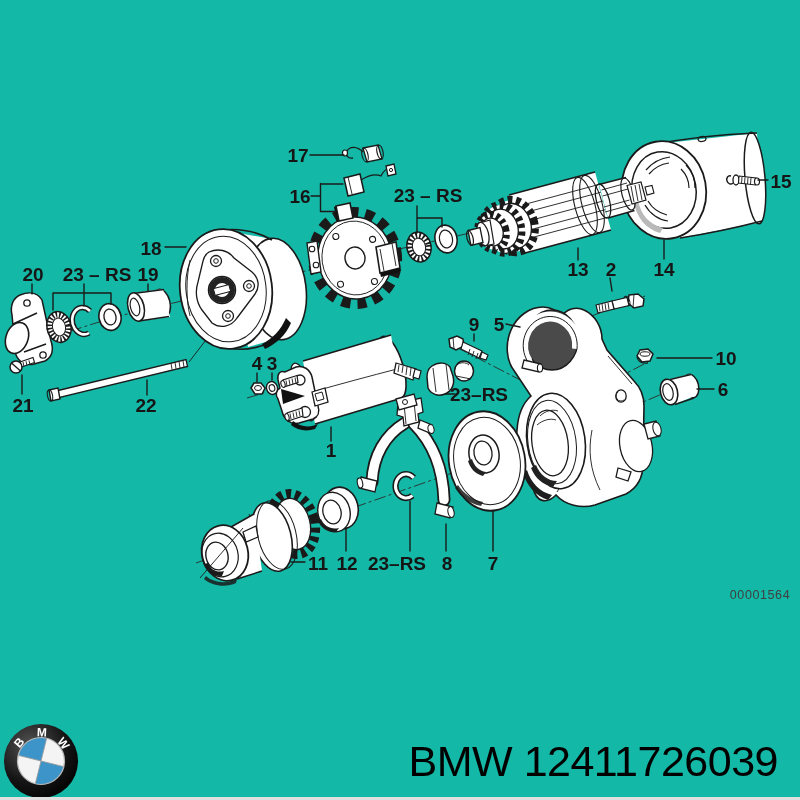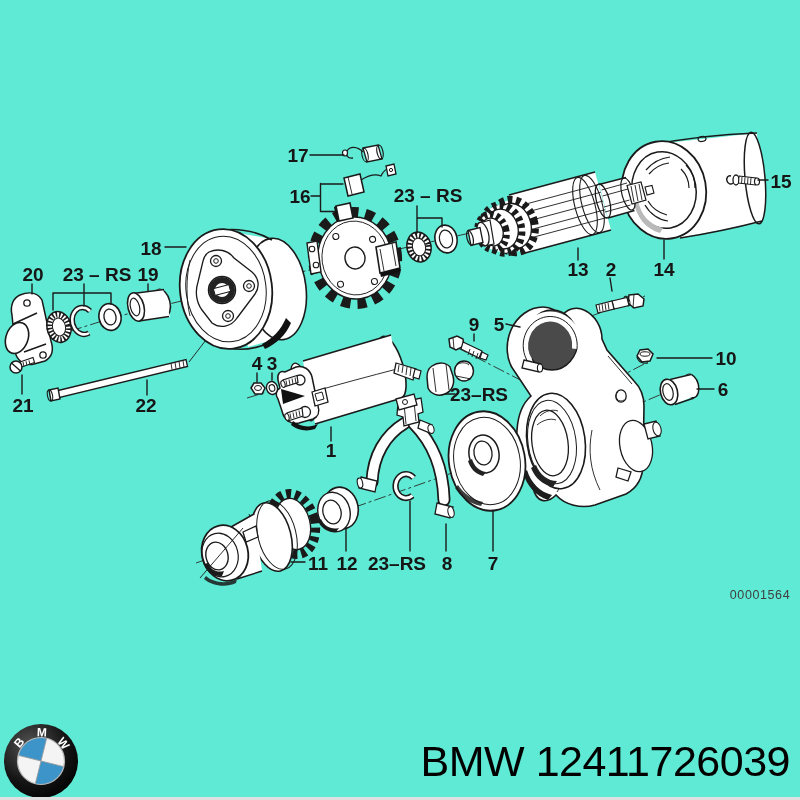--- a/index.html
+++ b/index.html
@@ -1,29 +1,29 @@
 <!DOCTYPE html>
 <html><head>
 <meta charset="utf-8">
 <style>
   html,body{margin:0;padding:0;background:#fff;}
-  .page{position:relative;width:800px;height:800px;background:#5eead4;overflow:hidden;
+  .page{position:relative;width:800px;height:800px;background:#14b8a6;overflow:hidden;
         font-family:"Liberation Sans", sans-serif;}
   .diagram-svg{position:absolute;left:0;top:0;}
   .callout{font-family:"Liberation Sans", sans-serif;font-weight:bold;font-size:19px;fill:#161616;}
   .docnum{font-family:"Liberation Sans", sans-serif;font-size:12.5px;fill:#3f3f3f;letter-spacing:.6px;}
   .ln{stroke:#1a1a1a;stroke-width:1.4;fill:none;stroke-linecap:round;}
   .ax{stroke:#2a2a2a;stroke-width:.9;fill:none;stroke-dasharray:12 3 3 3;}
   .o{stroke:#1a1a1a;fill:#fff;}
   .o16{stroke:#1a1a1a;stroke-width:1.6;fill:#fff;}
   .o13{stroke:#1a1a1a;stroke-width:1.3;fill:#fff;}
   .d{stroke:#1a1a1a;fill:none;}
   .thin{stroke:#1a1a1a;stroke-width:.9;fill:none;}
   .footer{position:absolute;left:0;top:715px;width:800px;height:85px;}
-  .brand-line{position:absolute;top:737px;right:10px;font-size:43px;letter-spacing:-.5px;
+  .brand-line{position:absolute;top:737px;right:22px;font-size:43px;letter-spacing:-.5px;
               color:#000;white-space:nowrap;}
   .bottom-strip{position:absolute;left:0;top:797px;width:800px;height:3px;background:#e0e0e0;}
 </style>
 </head>
 <body>
 
 <div class="page">
 
   <svg class="diagram-svg" width="800" height="680" viewBox="0 0 800 680">
 

